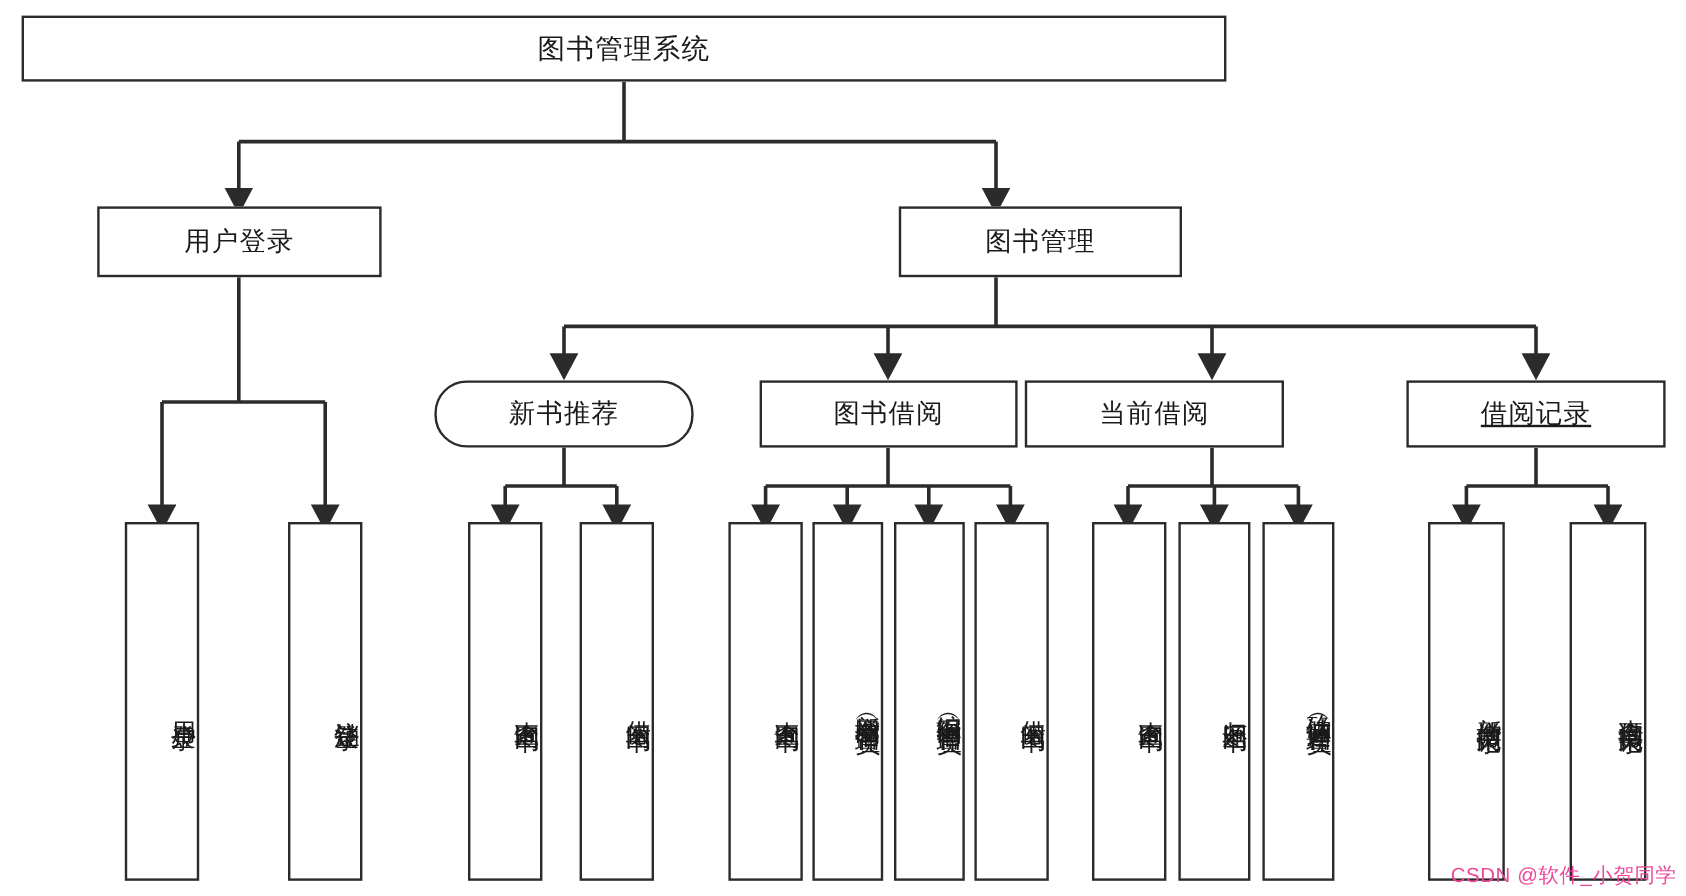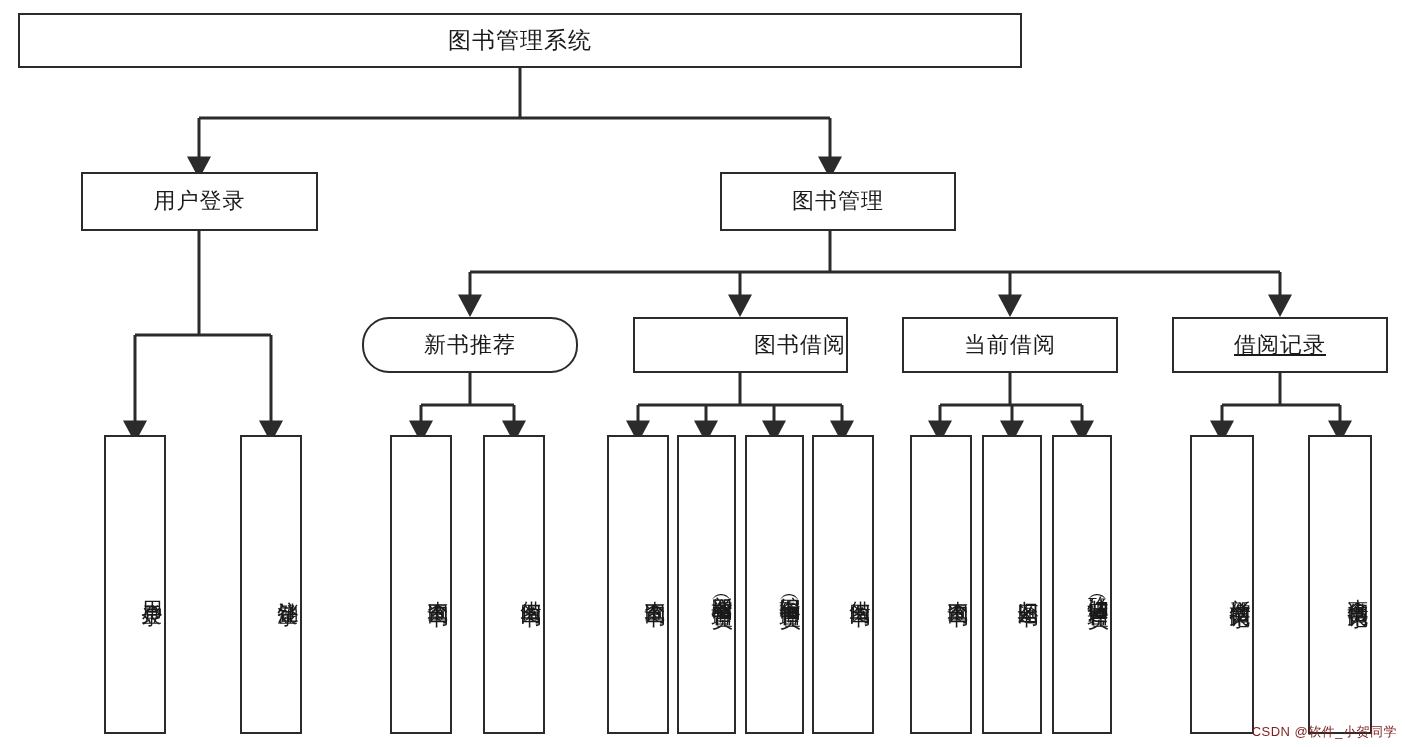--- a/index.html
+++ b/index.html
@@ -55,22 +55,22 @@
     padding-top: 6px;
     white-space: nowrap;
   }
   .node-v.top-align {
     align-items: flex-start;
   }
   .watermark {
     position: absolute;
     right: 8px;
     bottom: 6px;
-    font-size: 13px;
-    color: #7f1d1d;
+    font-size: 17px;
+    color: #ec4899;
     letter-spacing: 0.5px;
     white-space: nowrap;
     pointer-events: none;
   }
 </style>
 </head>
 <body>
 
 <div id="diagram-root">
 
@@ -124,31 +124,31 @@
     </g>
   </svg>
 
   <div class="node node-h node-root" style="left:18px; top:13px; width:1004px; height:55px;">
     <span>图书管理系统</span>
   </div>
 
   <div class="node node-h" style="left:81px; top:172px; width:237px; height:59px;">
     <span>用户登录</span>
   </div>
-  <div class="node node-h" style="left:720px; top:172px; width:236px; height:59px;">
+  <div class="node node-h" style="left:749px; top:172px; width:236px; height:59px;">
     <span>图书管理</span>
   </div>
 
   <div class="node node-h" style="left:362px; top:317px; width:216px; height:56px;border-radius:27px;">
     <span>新书推荐</span>
   </div>
-  <div class="node node-h" style="left:633px; top:317px; width:215px; height:56px;justify-content:flex-end;">
+  <div class="node node-h" style="left:633px; top:317px; width:215px; height:56px;">
     <span>图书借阅</span>
   </div>
-  <div class="node node-h" style="left:902px; top:317px; width:216px; height:56px;">
+  <div class="node node-h" style="left:854px; top:317px; width:216px; height:56px;">
     <span>当前借阅</span>
   </div>
   <div class="node node-h" style="left:1172px; top:317px; width:216px; height:56px;text-decoration:underline;">
     <span>借阅记录</span>
   </div>
 
   <div class="node node-v" style="left:104px; top:435px; width:62px; height:299px;">
     <span>用户登录</span>
   </div>
   <div class="node node-v" style="left:240px; top:435px; width:62px; height:299px;">

